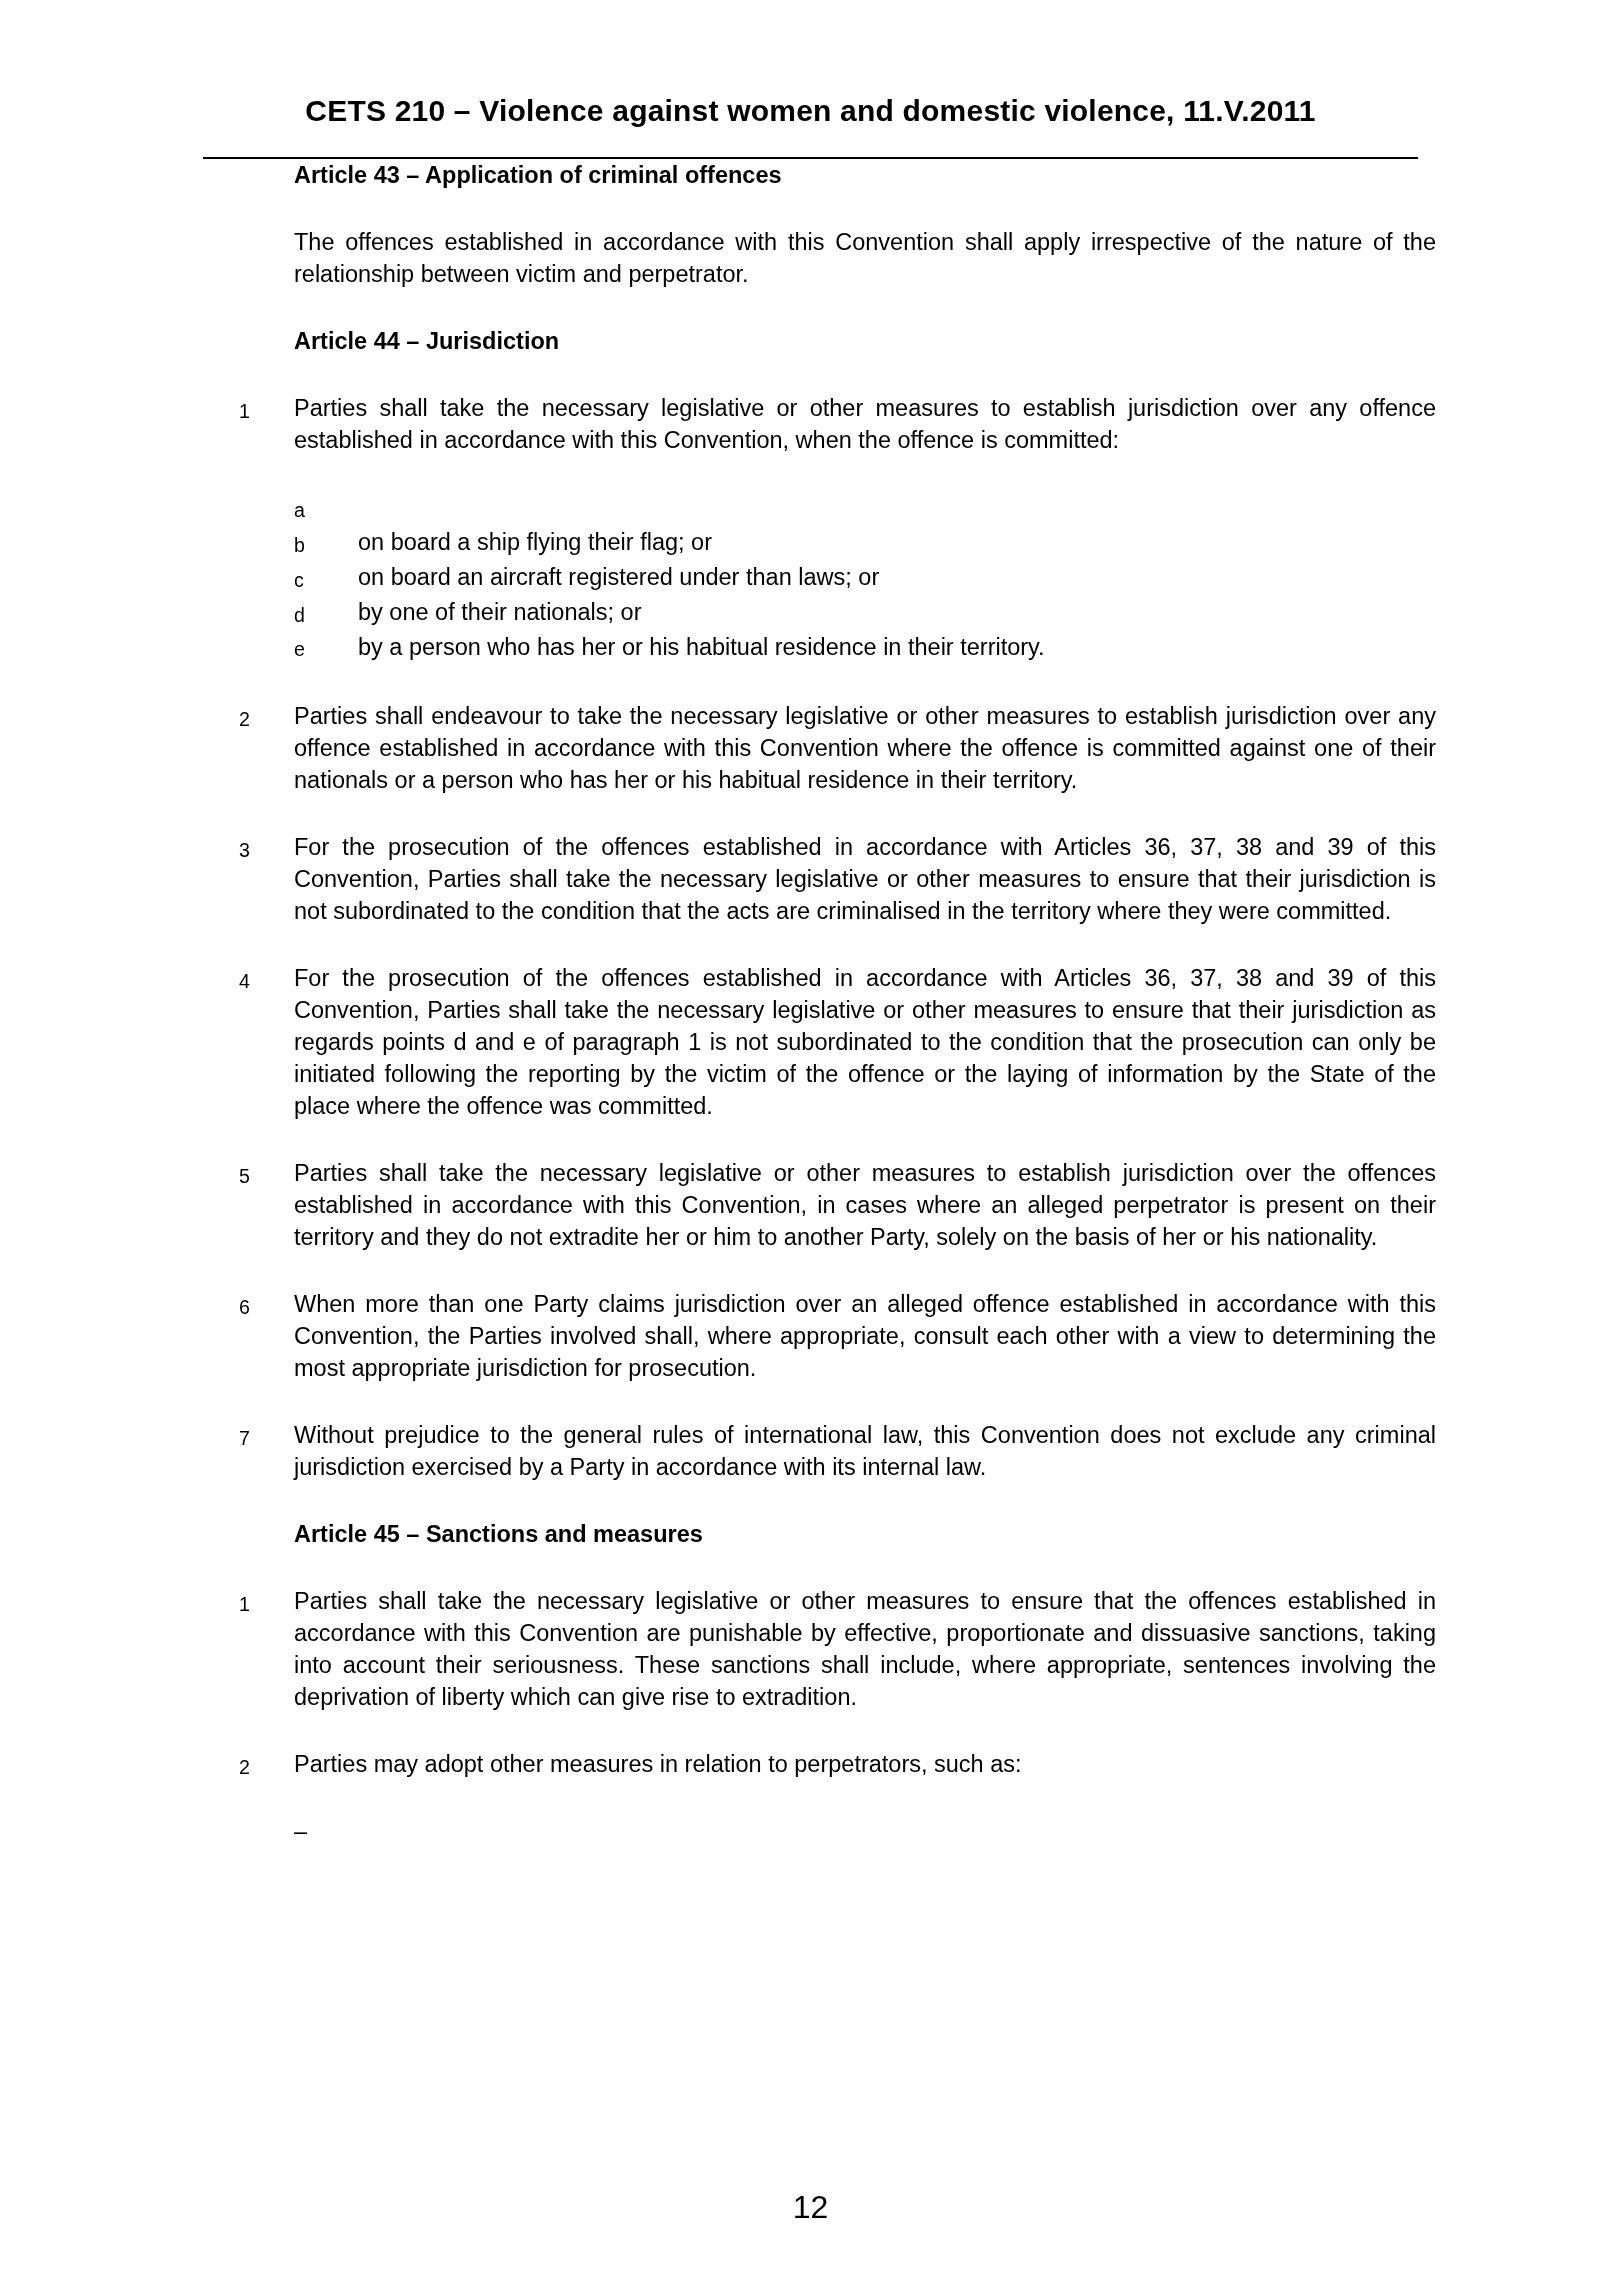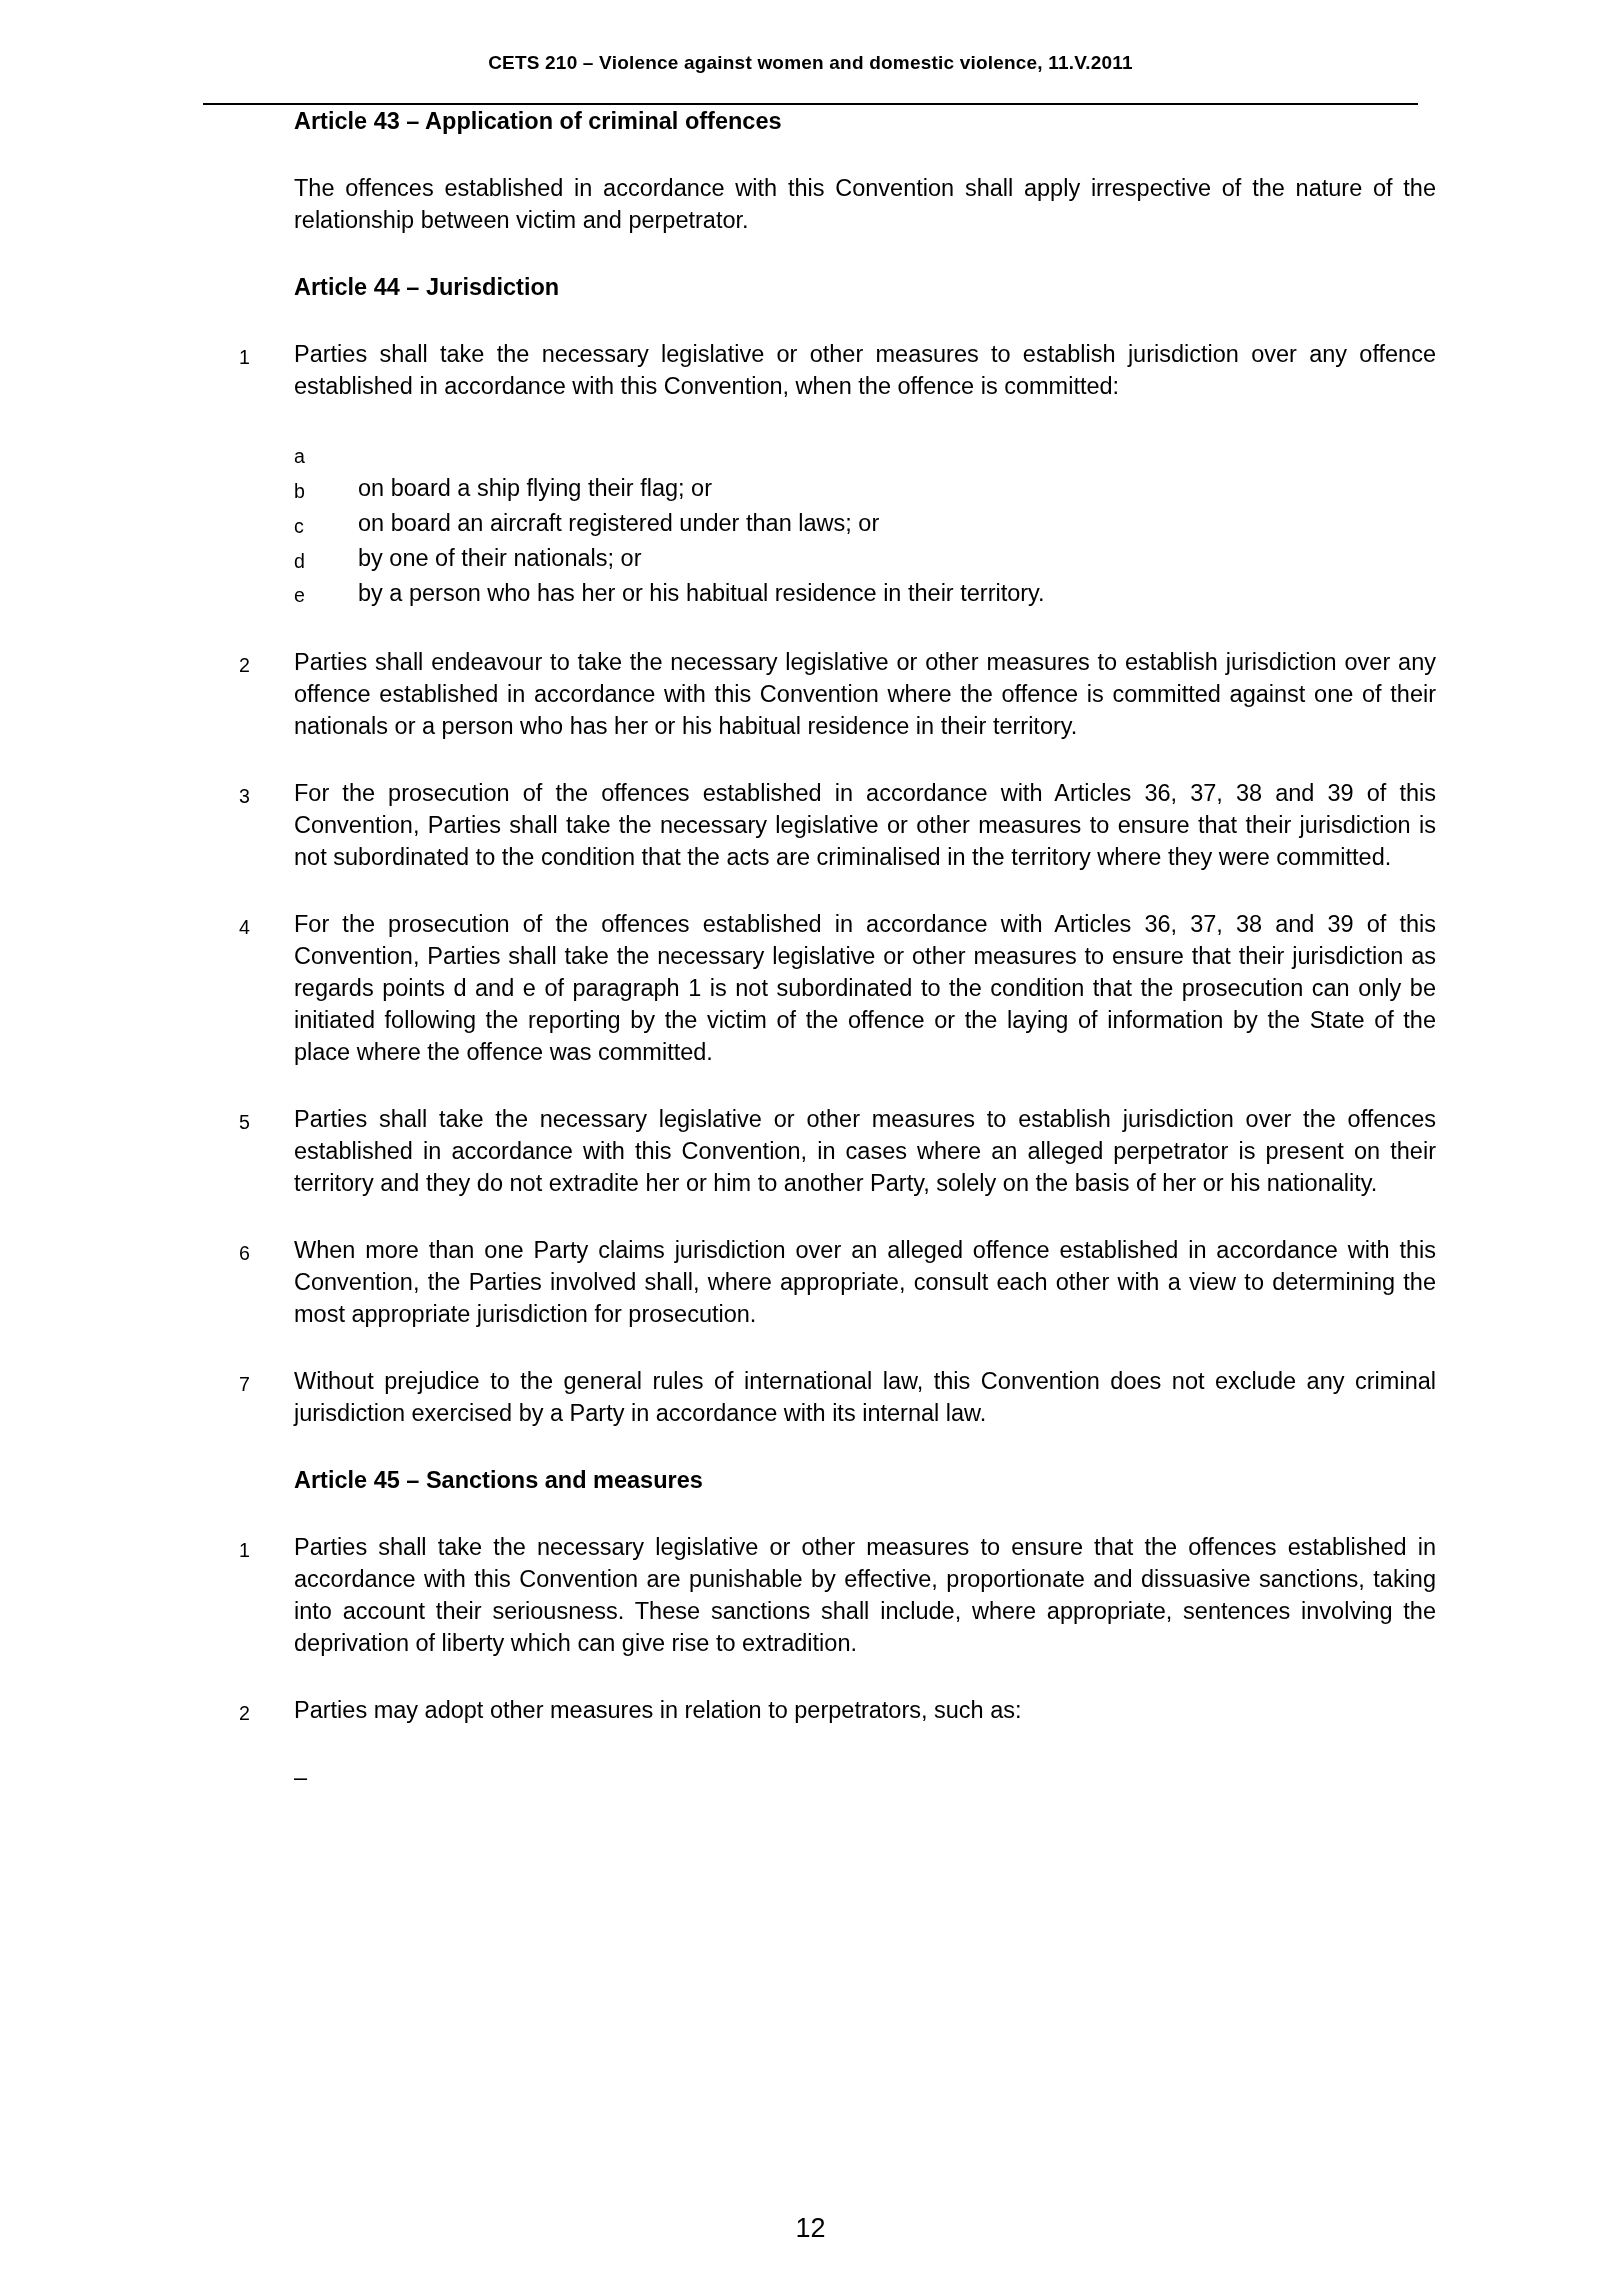--- a/index.html
+++ b/index.html
@@ -12,23 +12,23 @@
     position: relative;
   }
   .page {
     position: relative;
     width: 1621px;
     height: 2293px;
     background: #ffffff;
     overflow: hidden;
   }
   .header-title {
-    padding-top: 52px;
+    padding-top: 94px;
     text-align: center;
-    font-size: 19px;
+    font-size: 30px;
     font-weight: bold;
     letter-spacing: 0.2px;
   }
   .header-rule {
     width: 1215px;
     margin: 29px auto 0 auto;
     border-bottom: 2px solid #000000;
   }
   .content {
     margin-left: 294px;
@@ -79,24 +79,24 @@
     display: flex;
     align-items: flex-start;
   }
   .dash-item .item-marker {
     flex: 0 0 64px;
     font-size: 23.5px;
   }
   .footer {
     position: absolute;
     left: 0;
-    bottom: 49px;
+    bottom: 67px;
     width: 100%;
     text-align: center;
-    font-size: 27px;
+    font-size: 32px;
   }
 </style>
 </head>
 <body>
 
 <div class="page">
 
   <div>
     <div class="header-title">CETS 210 – Violence against women and domestic violence, 11.V.2011</div>
     <div class="header-rule"></div>

